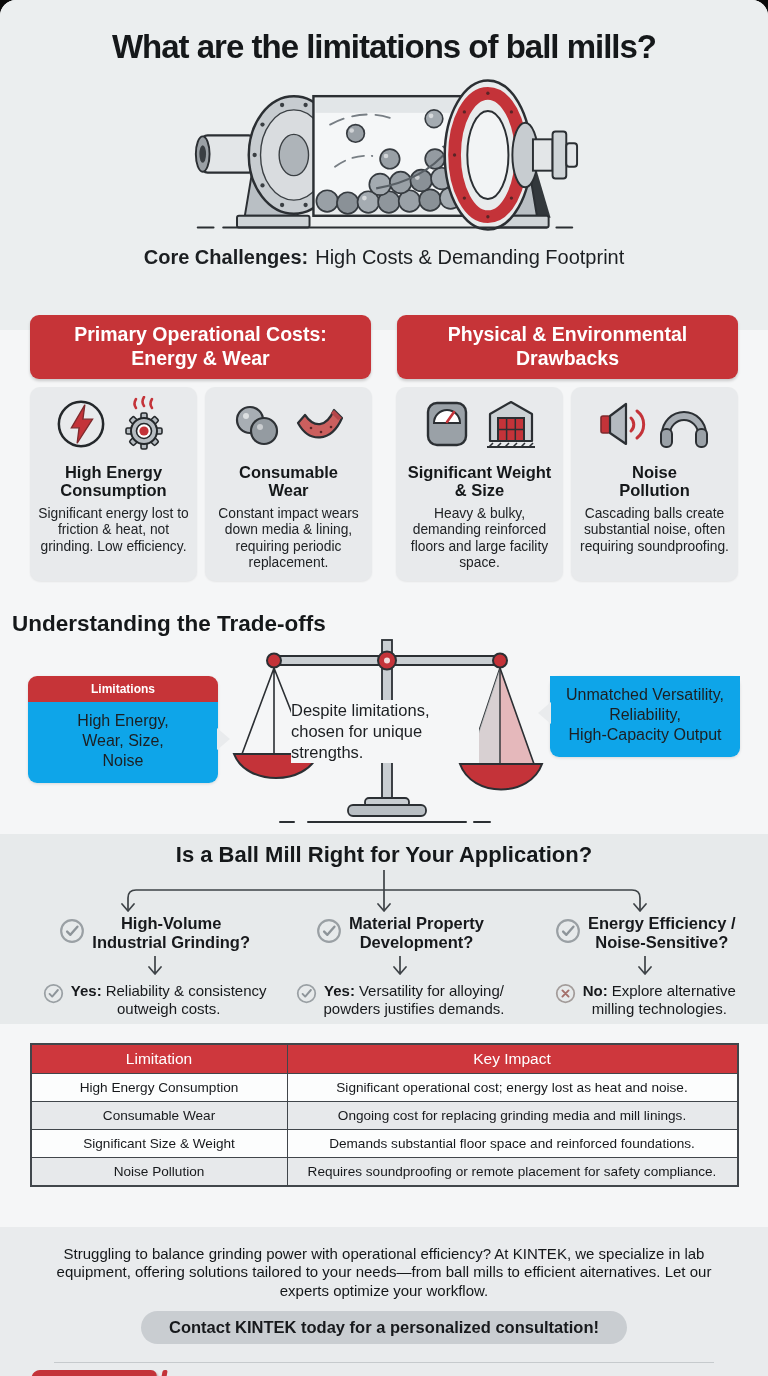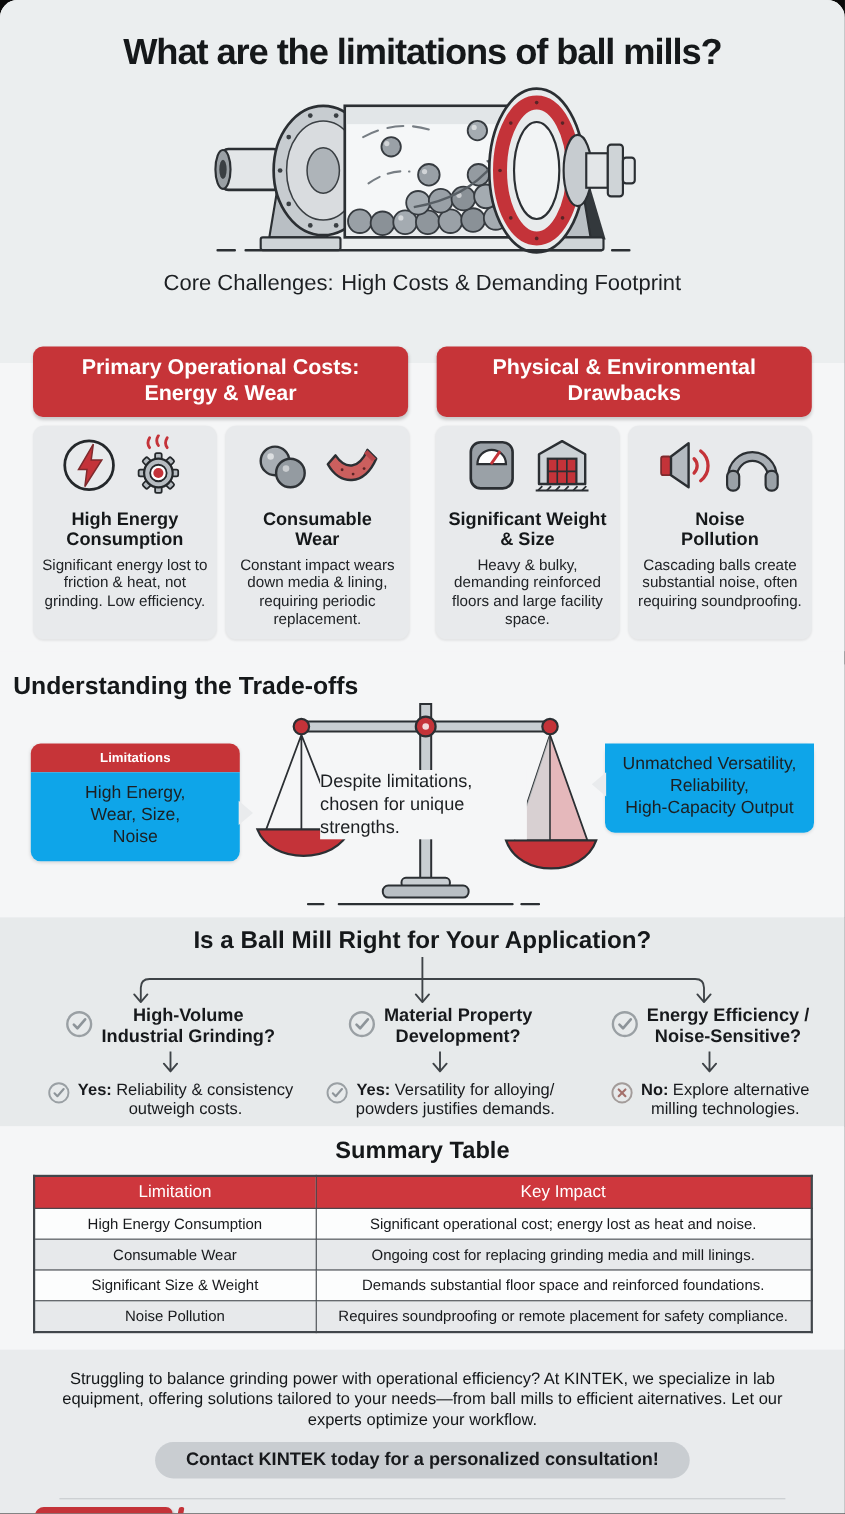--- a/index.html
+++ b/index.html
@@ -8,21 +8,21 @@
     font-family:"Liberation Sans","DejaVu Sans",sans-serif;
     color:#191c1e;overflow:hidden;border-radius:16px 16px 0 0;background:#f5f6f7;
   }
   .preline{white-space:pre-line;}
   section{position:relative;box-sizing:border-box;}
   
   .sec-hero{height:330px;background:#ebeeef;text-align:center;}
   .hero-title{margin:0;padding-top:28px;font-size:33px;font-weight:800;letter-spacing:-1px;color:#15181a;}
   .mill-wrap{margin-top:4px;}
   .hero-sub{margin:2px 0 0;font-size:20px;color:#1c1f22;}
-  .hero-sub b{font-weight:400;}
+  .hero-sub b{font-weight:700;}
   .hero-sub span{margin-left:7px;font-weight:400;}
   
   .sec-cards{height:262px;background:#f5f6f7;padding:0 30px;}
   .band-headers{display:flex;gap:26px;margin:0;position:relative;top:-15px;}
   .red-head{
     width:342px;box-sizing:border-box;background:#c63438;color:#fff;border-radius:9px;
     font-size:19.5px;font-weight:800;line-height:1.22;text-align:center;
     padding:8px 4px;min-height:57px;display:flex;align-items:center;justify-content:center;
     box-shadow:0 2px 3px rgba(0,0,0,.18);
   }
@@ -456,21 +456,20 @@
               </svg></span>
           <div class="a-text"><b>No:</b><span class="preline">Explore alternative
 milling technologies.</span></div>
         </div>
       </div>
 
     </div>
   </section>
 
   <section class="sec-summary">
-    <h2 class="summary-title">Summary Table</h2>
     <table class="summary">
       <thead>
         <tr>
           <th class="col1">Limitation</th>
           <th>Key Impact</th>
         </tr>
       </thead>
       <tbody>
         <tr class="odd">
           <td>High Energy Consumption</td>

